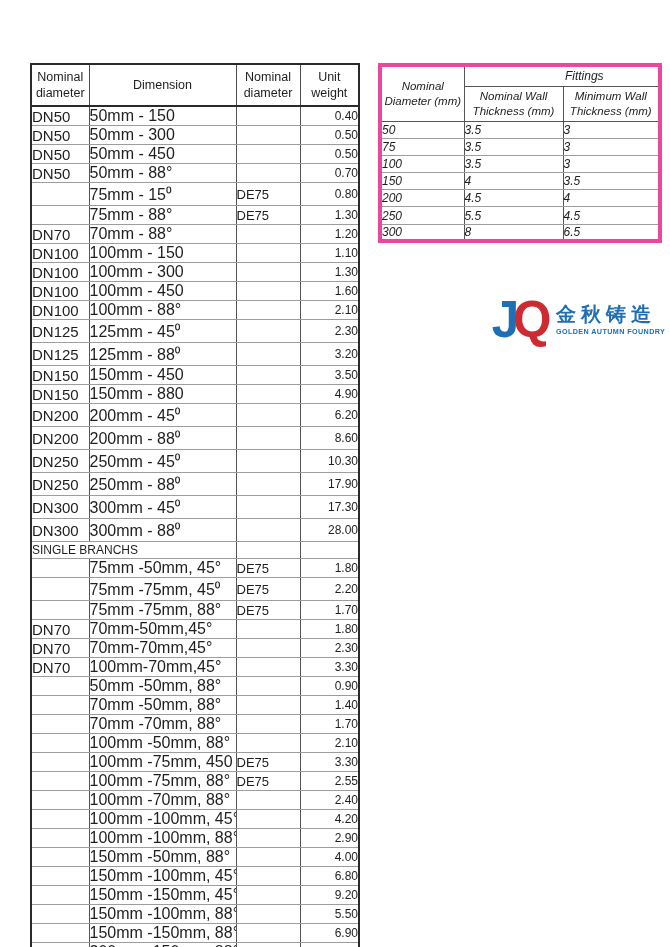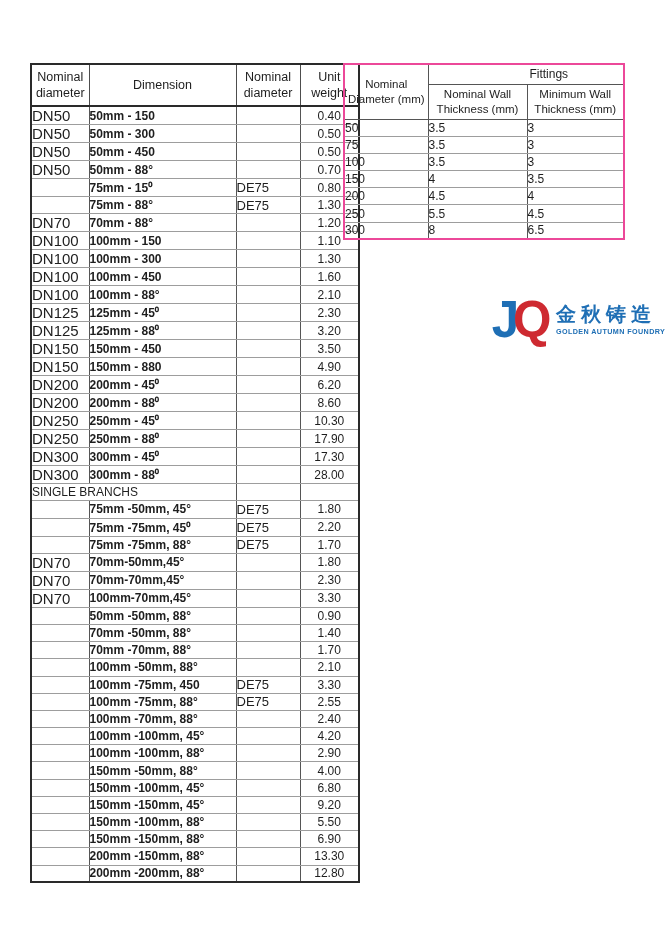--- a/index.html
+++ b/index.html
@@ -19,29 +19,30 @@
     height:40px; font-weight:normal; font-size:12.5px; line-height:1.3;
     text-align:center; vertical-align:middle; padding:0;
   }
   .main-table td {
     border:1px solid #555;
     border-top:1px solid #9d9d9d; border-bottom:1px solid #9d9d9d;
     padding:0; vertical-align:middle; white-space:nowrap; overflow:hidden;
   }
   .main-table tbody tr { height:17.2px; }
   .c-dn   { font-size:15px;  padding-left:4px; }
-  .c-dim  { font-size:12px;  padding-left:5px;font-weight:bold; }
+  .c-dim  { font-size:16px;  padding-left:5px; }
   .c-de   { font-size:13px;  padding-left:4px; }
-  .c-wt   { font-size:12px;  text-align:center; }
+  .c-wt   { font-size:12px;  text-align:right; }
   .c-section { font-size:12px; padding-left:3px; }
   
   .fittings-table {
-    position:absolute; left:343px; top:63px;
+    position:absolute; left:378px; top:63px;
     border-collapse:collapse; table-layout:fixed; width:280px;
-    border:2px solid #ec4899;
+    border:4px solid #ec4899;
+    font-style:italic;
   }
   .fittings-table th {
     border:1px solid #555; font-weight:normal; font-size:11.5px;
     line-height:1.3; text-align:center; vertical-align:middle; padding:1px 2px;
   }
   .fittings-table th.f-title { height:17px; font-size:12px;padding-left:48px; }
   .fittings-table th.f-sub   { height:32px; }
   .fittings-table td {
     border:1px solid #555;
     border-top:1px solid #9d9d9d; border-bottom:1px solid #9d9d9d;

